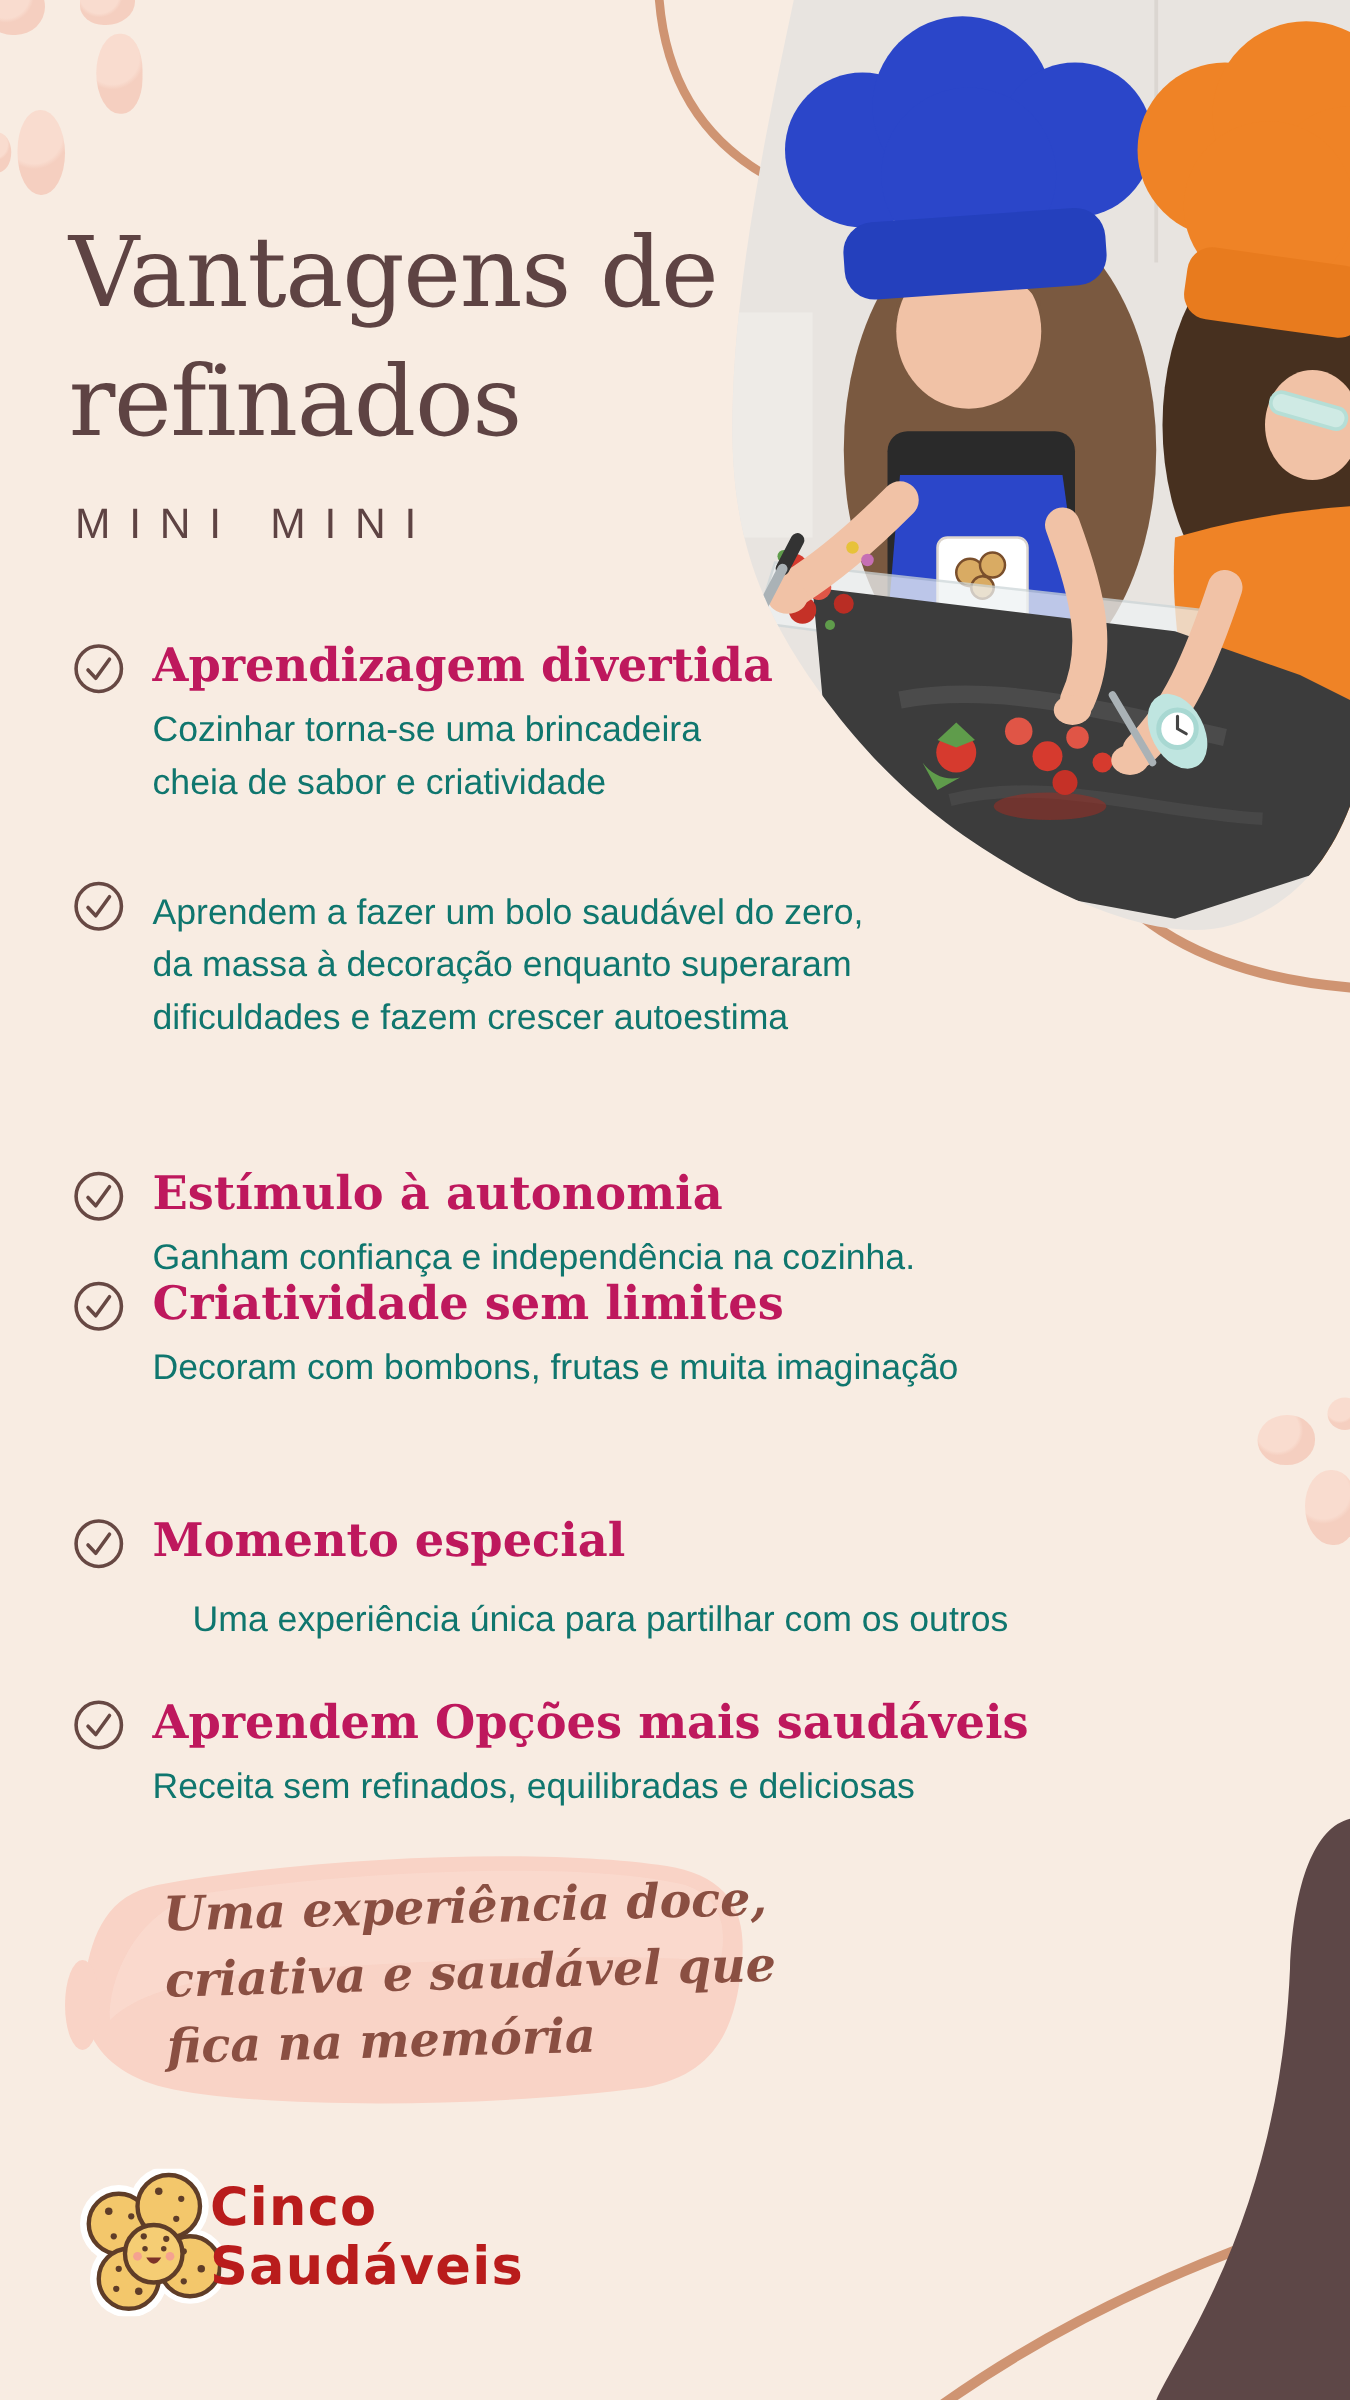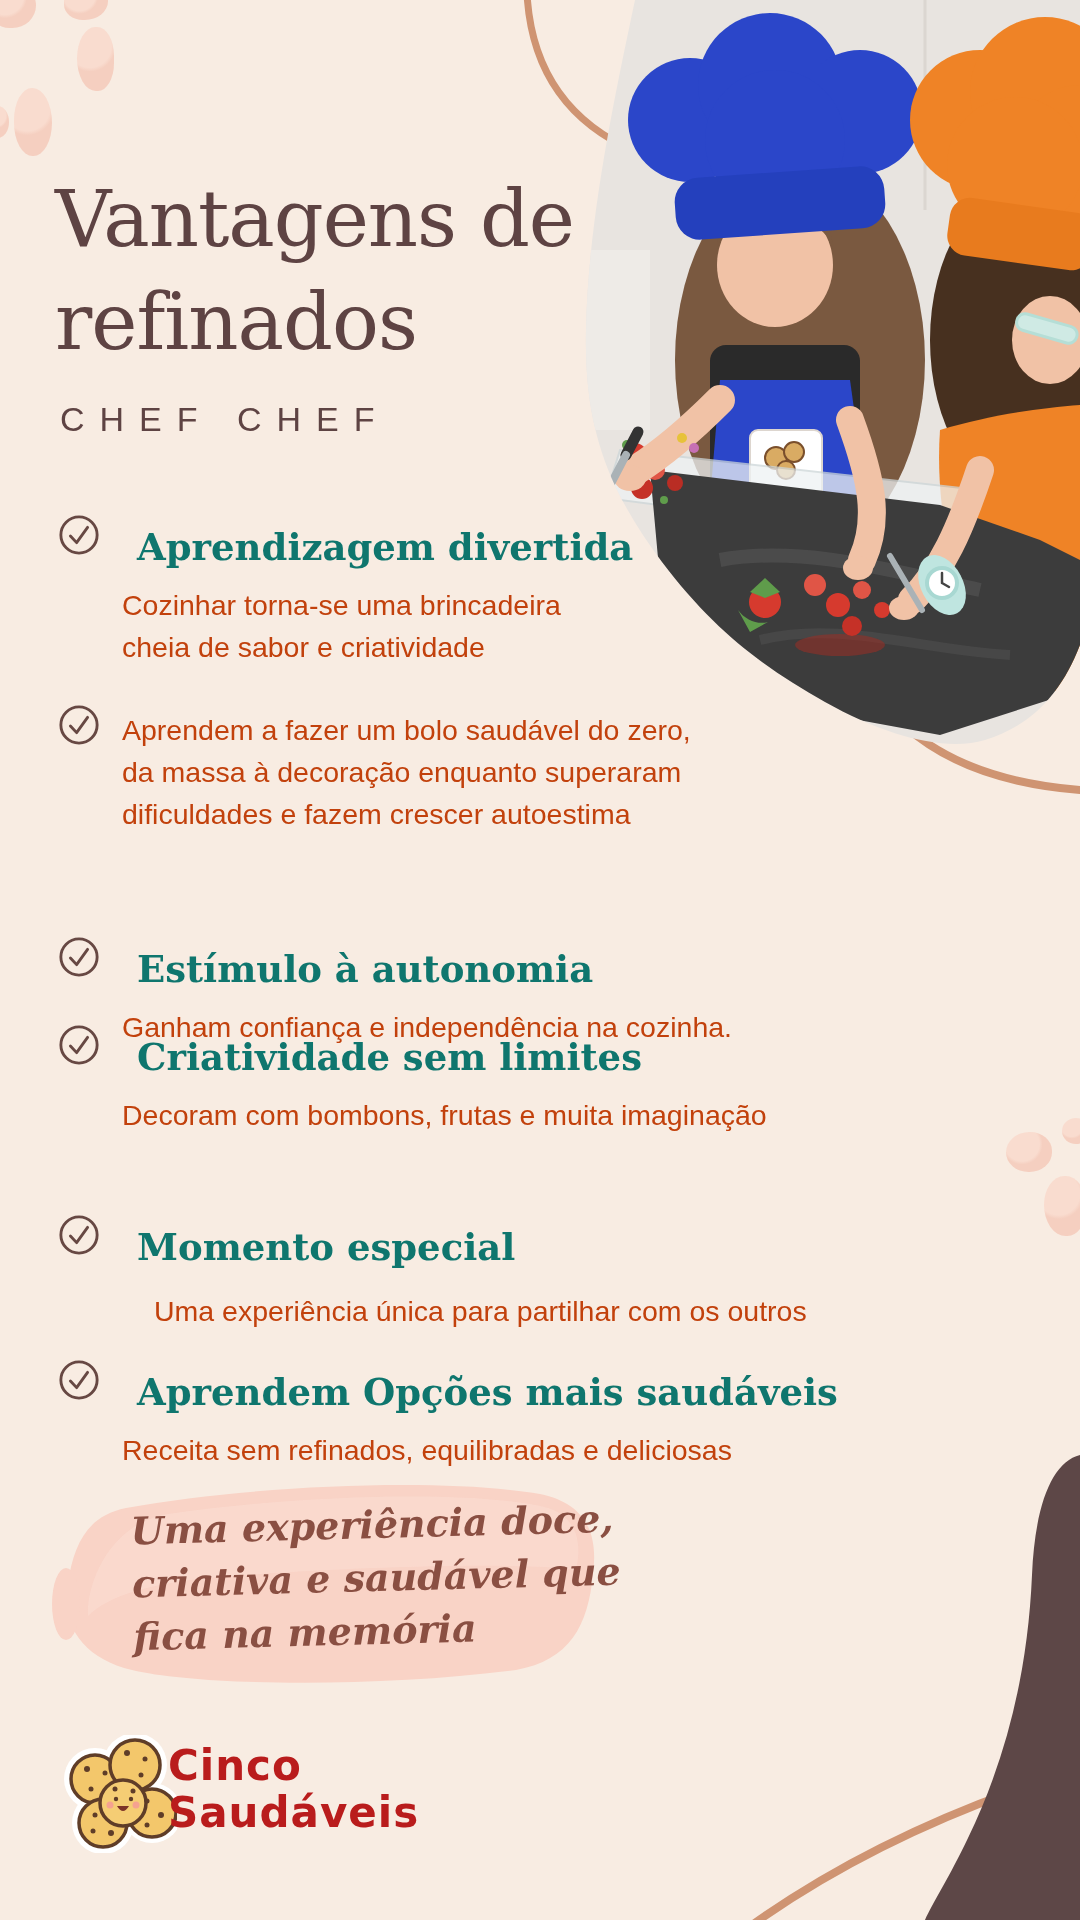--- a/index.html
+++ b/index.html
@@ -18,24 +18,24 @@
     font-size:78px;line-height:103px;color:#5e4343;letter-spacing:-1px;font-weight:400;
   }
   .subtitle{
     position:absolute;left:60px;top:400px;
     font-size:34px;letter-spacing:15px;color:#5e4343;font-weight:400;
   }
   
   .benefit{position:absolute;left:58px;width:960px;display:flex;align-items:flex-start;gap:22px;}
   .check{flex:0 0 42px;margin-top:4px;}
   .b-text h3{
-    margin:15px;font-family:"DejaVu Serif","Liberation Serif",serif;font-weight:700;
-    font-size:37px;line-height:44px;color:#0f766e;
-  }
-  .b-lines{margin-top:9px;font-size:28.5px;line-height:42px;color:#c2410c;}
+    margin:0;font-family:"DejaVu Serif","Liberation Serif",serif;font-weight:700;
+    font-size:37px;line-height:44px;color:#be185d;
+  }
+  .b-lines{margin-top:9px;font-size:28.5px;line-height:42px;color:#0f766e;}
   .benefit.gap-lg .b-lines{margin-top:21px;margin-left:32px;}
   
   .quote-swash{position:absolute;left:48px;top:1474px;}
   .quote-text{
     position:absolute;left:132px;top:1498px;transform:rotate(-1.5deg);
     font-family:"DejaVu Serif","Liberation Serif",serif;font-style:italic;font-weight:700;
     font-size:38px;line-height:53px;color:#8a4f42;
   }
   
   .logo-cookies{position:absolute;left:55px;top:1735px;}
@@ -169,21 +169,21 @@
           </g>
         </g>
       </g>
     </svg>
   </div>
 
   <h1 class="title">
     <span>Vantagens de</span><br>
     <span>refinados</span>
   </h1>
-  <div class="subtitle">CHEF CHEF</div>
+  <div class="subtitle">MINI MINI</div>
 
   <div class="benefit" style="top:510px;">
     <span class="check">
       <svg width="42" height="42" viewBox="0 0 44 44">
           <circle cx="22" cy="22" r="19" fill="none" stroke="#674843" stroke-width="3"></circle>
           <path d="M13 23 L19.5 30 L31 14" fill="none" stroke="#674843" stroke-width="3" stroke-linecap="round" stroke-linejoin="round"></path>
         </svg>
     </span>
     <div class="b-text">
       <h3>Aprendizagem divertida</h3>

